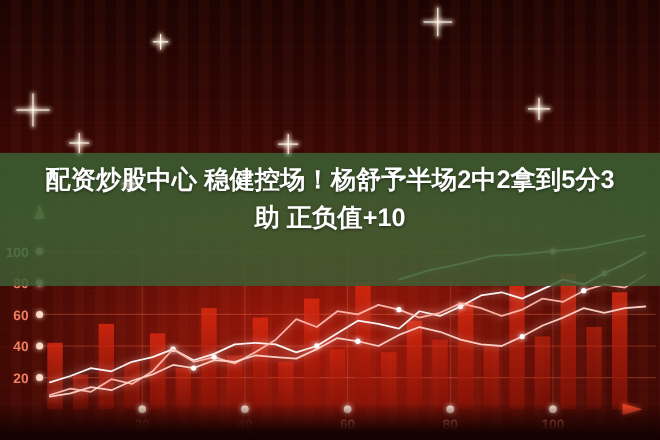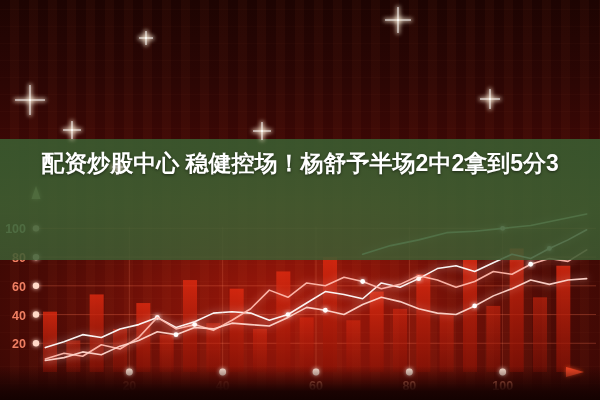--- a/index.html
+++ b/index.html
@@ -250,15 +250,16 @@
       </div>
       <div class="star" style="left: 112px; top: 161px; width: 12px; height: 12px;">
         <i class="h" style="width:12px"></i>
         <i class="v" style="height:12px"></i>
         <i class="core"></i>
       </div>
     </div>
 
   <div class="headline">
     <span>配资炒股中心 稳健控场！杨舒予半场2中2拿到5分3</span>
+    <span class="l2">助 正负值+10</span>
   </div>
 
 </div>
 
 </body></html>

